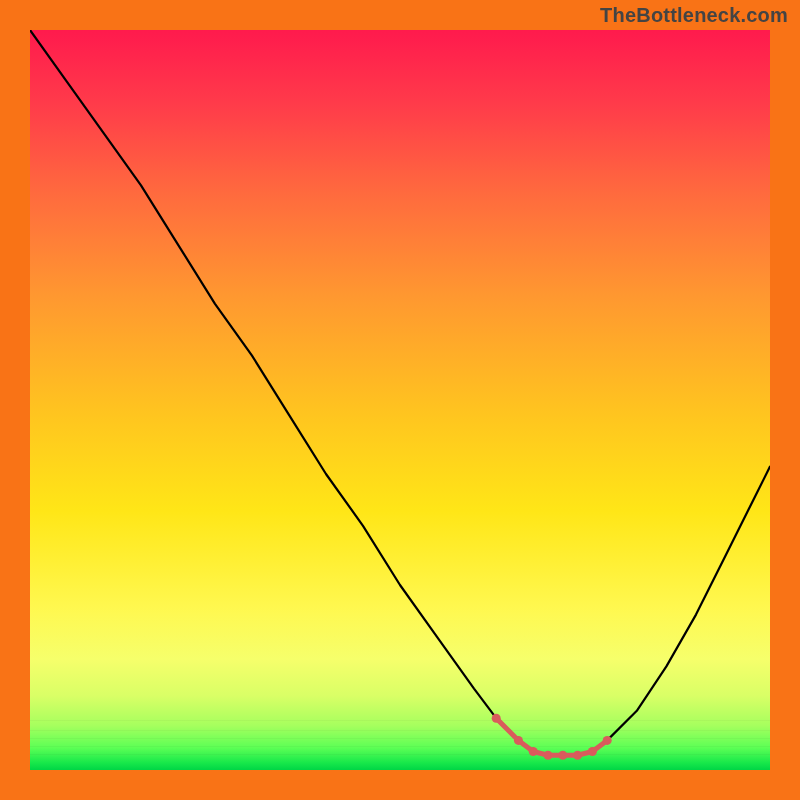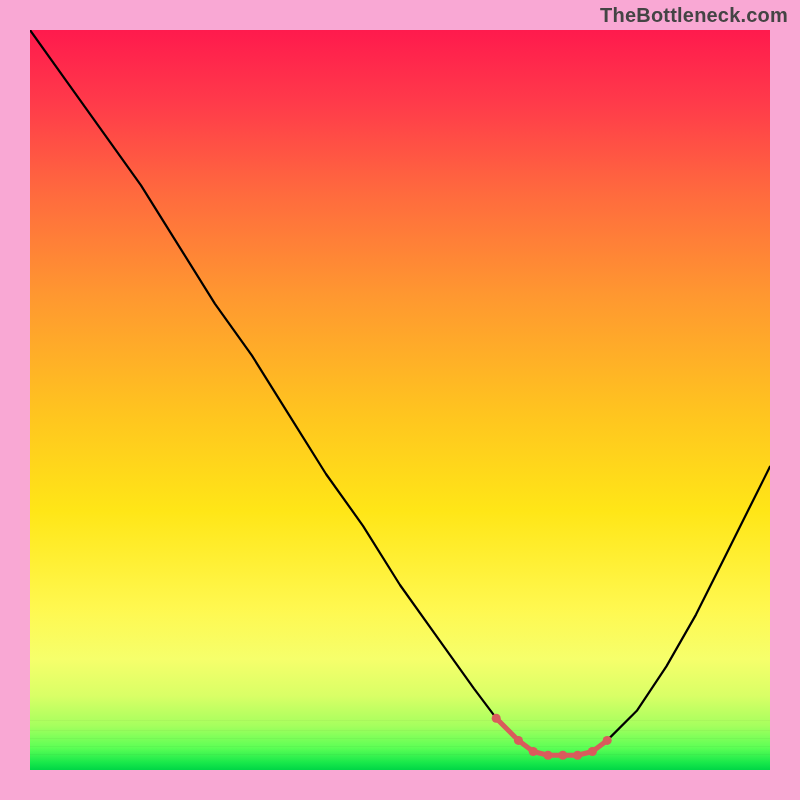--- a/index.html
+++ b/index.html
@@ -8,21 +8,21 @@
     width: 800px;
     height: 800px;
     background: #000;
     font-family: Arial, Helvetica, sans-serif;
     overflow: hidden;
   }
   .frame {
     position: relative;
     width: 800px;
     height: 800px;
-    background: #f9a8d4;
+    background: #f97316;
   }
   .watermark {
     position: absolute;
     top: 4px;
     right: 12px;
     color: #444;
     font-size: 20px;
     font-weight: bold;
     letter-spacing: 0.2px;
     z-index: 5;

